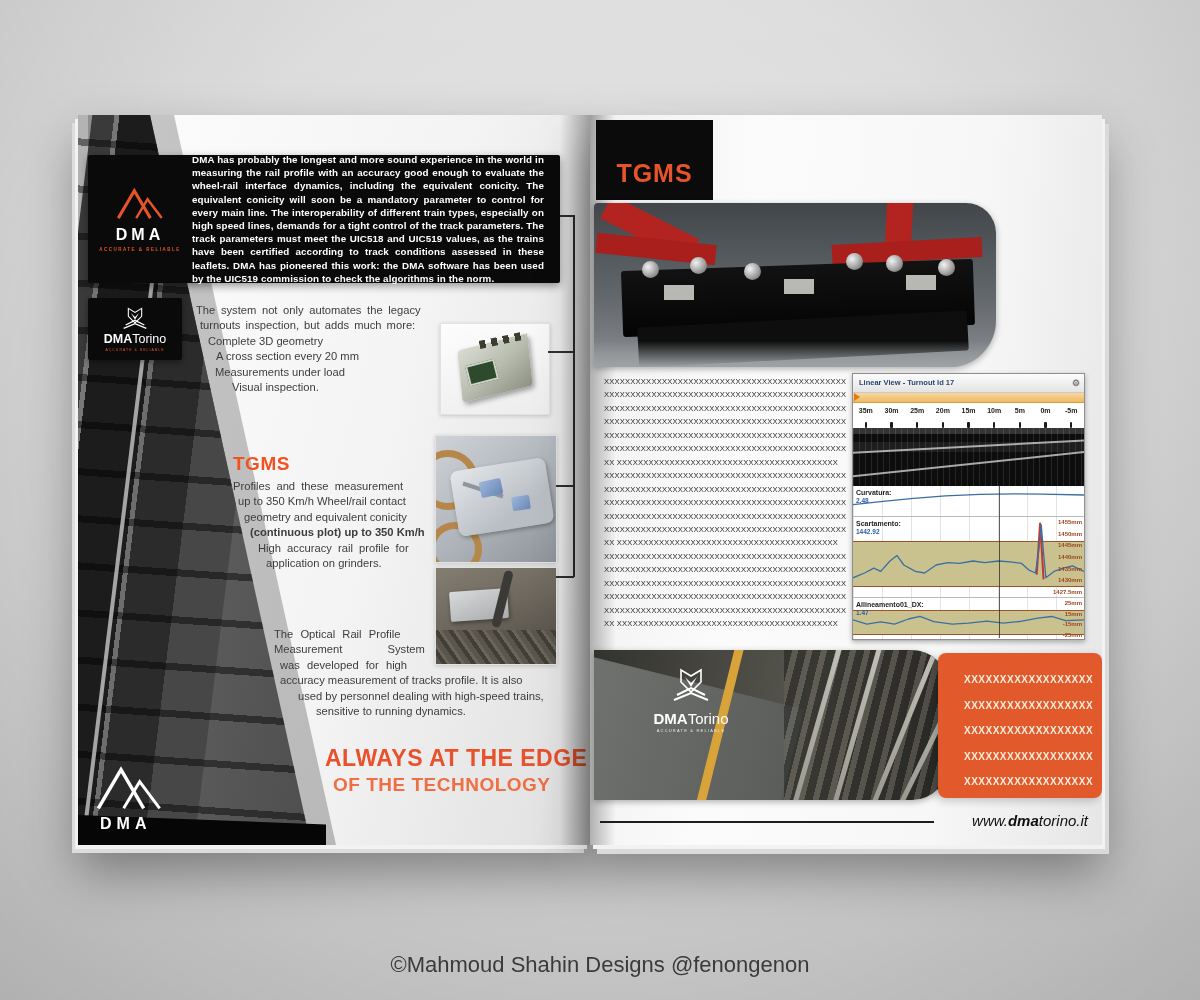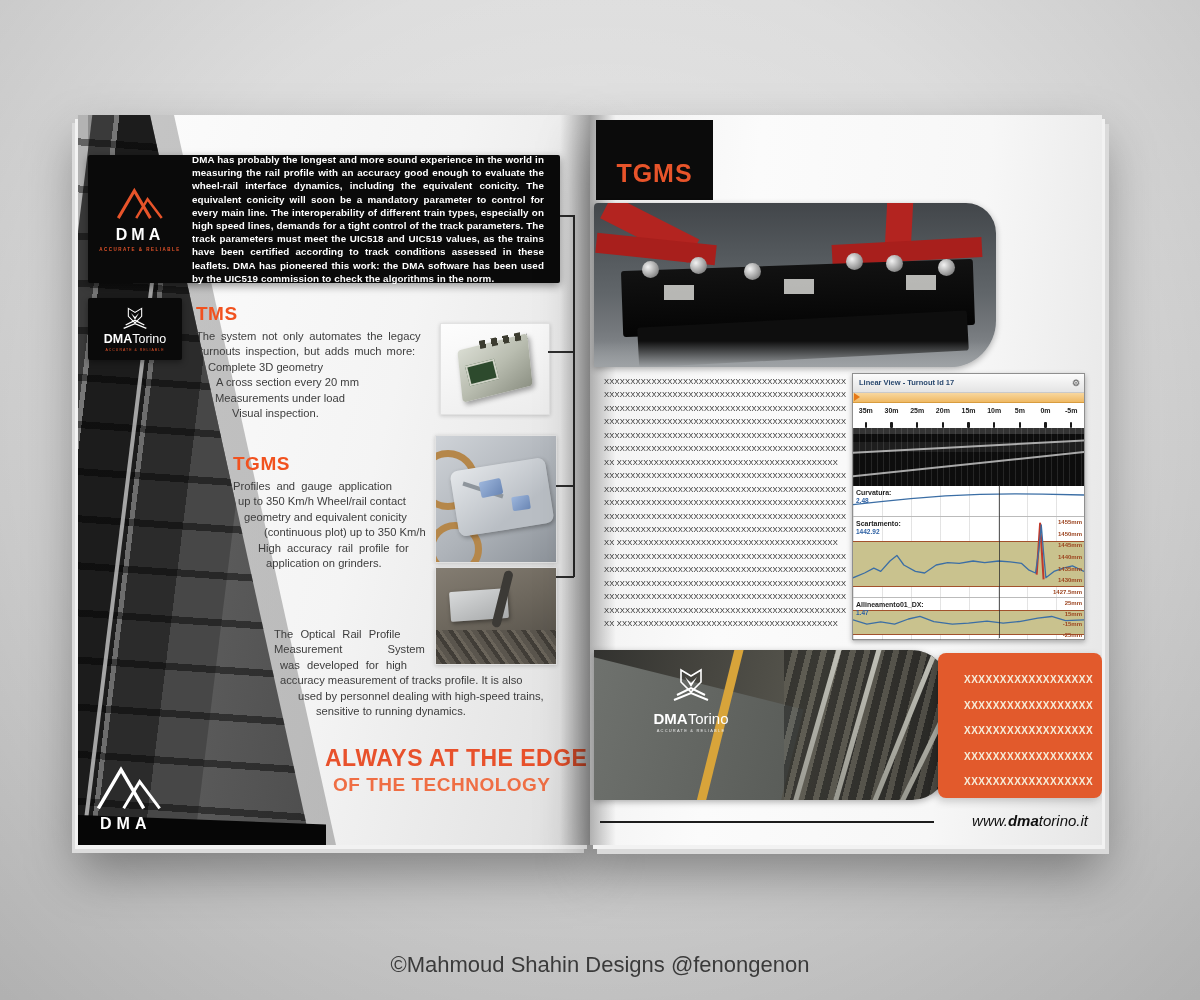--- a/index.html
+++ b/index.html
@@ -51,21 +51,21 @@
   .sec-tms .sec-lines div:nth-child(1){word-spacing:2.5px;}
   .sec-tms .sec-lines div:nth-child(2){margin-left:4px;word-spacing:2px;}
   .sec-tms .sec-lines div:nth-child(3){margin-left:12px;}
   .sec-tms .sec-lines div:nth-child(4){margin-left:20px;}
   .sec-tms .sec-lines div:nth-child(5){margin-left:19px;}
   .sec-tms .sec-lines div:nth-child(6){margin-left:36px;}
   .sec-tgms{left:155px;top:338px;}
   .sec-tgms .sec-lines div:nth-child(1){word-spacing:3px;}
   .sec-tgms .sec-lines div:nth-child(2){margin-left:5px;}
   .sec-tgms .sec-lines div:nth-child(3){margin-left:11px;}
-  .sec-tgms .sec-lines div:nth-child(4){margin-left:31px;}
+  .sec-tgms .sec-lines div:nth-child(4){margin-left:17px;font-weight:bold;}
   .sec-tgms .sec-lines div:nth-child(5){margin-left:25px;word-spacing:3px;}
   .sec-tgms .sec-lines div:nth-child(6){margin-left:33px;}
   .sec-rpms{left:196px;top:512px;}
   .sec-rpms .sec-lines div:nth-child(1){word-spacing:4px;}
   .sec-rpms .sec-lines div:nth-child(2){word-spacing:42px;}
   .sec-rpms .sec-lines div:nth-child(3){margin-left:6px;word-spacing:4px;}
   .sec-rpms .sec-lines div:nth-child(4){margin-left:6px;}
   .sec-rpms .sec-lines div:nth-child(5){margin-left:24px;}
   .sec-rpms .sec-lines div:nth-child(6){margin-left:42px;}
 
@@ -215,34 +215,33 @@
         <path d="M12 2 L22 8 L32 2 L32 14 L22 24 L12 14 Z" fill="none" stroke="#fff" stroke-width="1.6"></path>
         <path d="M16 9 L22 15 L28 9 L22 19 Z" fill="#fff"></path>
         <path d="M8 27 L22 20 L36 27" stroke="#fff" fill="none" stroke-width="2"></path>
         <path d="M5 32 L22 25 L39 32" stroke="#fff" fill="none" stroke-width="2"></path>
       </svg>
       <div class="badge-name"><b>DMA</b><span>Torino</span></div>
       <div class="badge-tag">ACCURATE &amp; RELIABLE</div>
     </div>
 
     <div class="sec sec-tms">
-      <div class="sec-title">TMS</div>
       <div class="sec-lines">
           <div>The system not only automates the legacy</div>
           <div>turnouts inspection, but adds much more:</div>
           <div>Complete 3D geometry</div>
           <div>A cross section every 20 mm</div>
           <div>Measurements under load</div>
           <div>Visual inspection.</div>
         </div>
     </div>
     <div class="sec sec-tgms">
       <div class="sec-title">TGMS</div>
       <div class="sec-lines">
-          <div>Profiles and gauge application</div>
+          <div>Profiles and these measurement</div>
           <div>up to 350 Km/h Wheel/rail contact</div>
           <div>geometry and equivalent conicity</div>
           <div>(continuous plot) up to 350 Km/h</div>
           <div>High accuracy rail profile for</div>
           <div>application on grinders.</div>
         </div>
     </div>
     <div class="sec sec-rpms">
       <div class="sec-lines">
           <div>The Optical Rail Profile</div>

